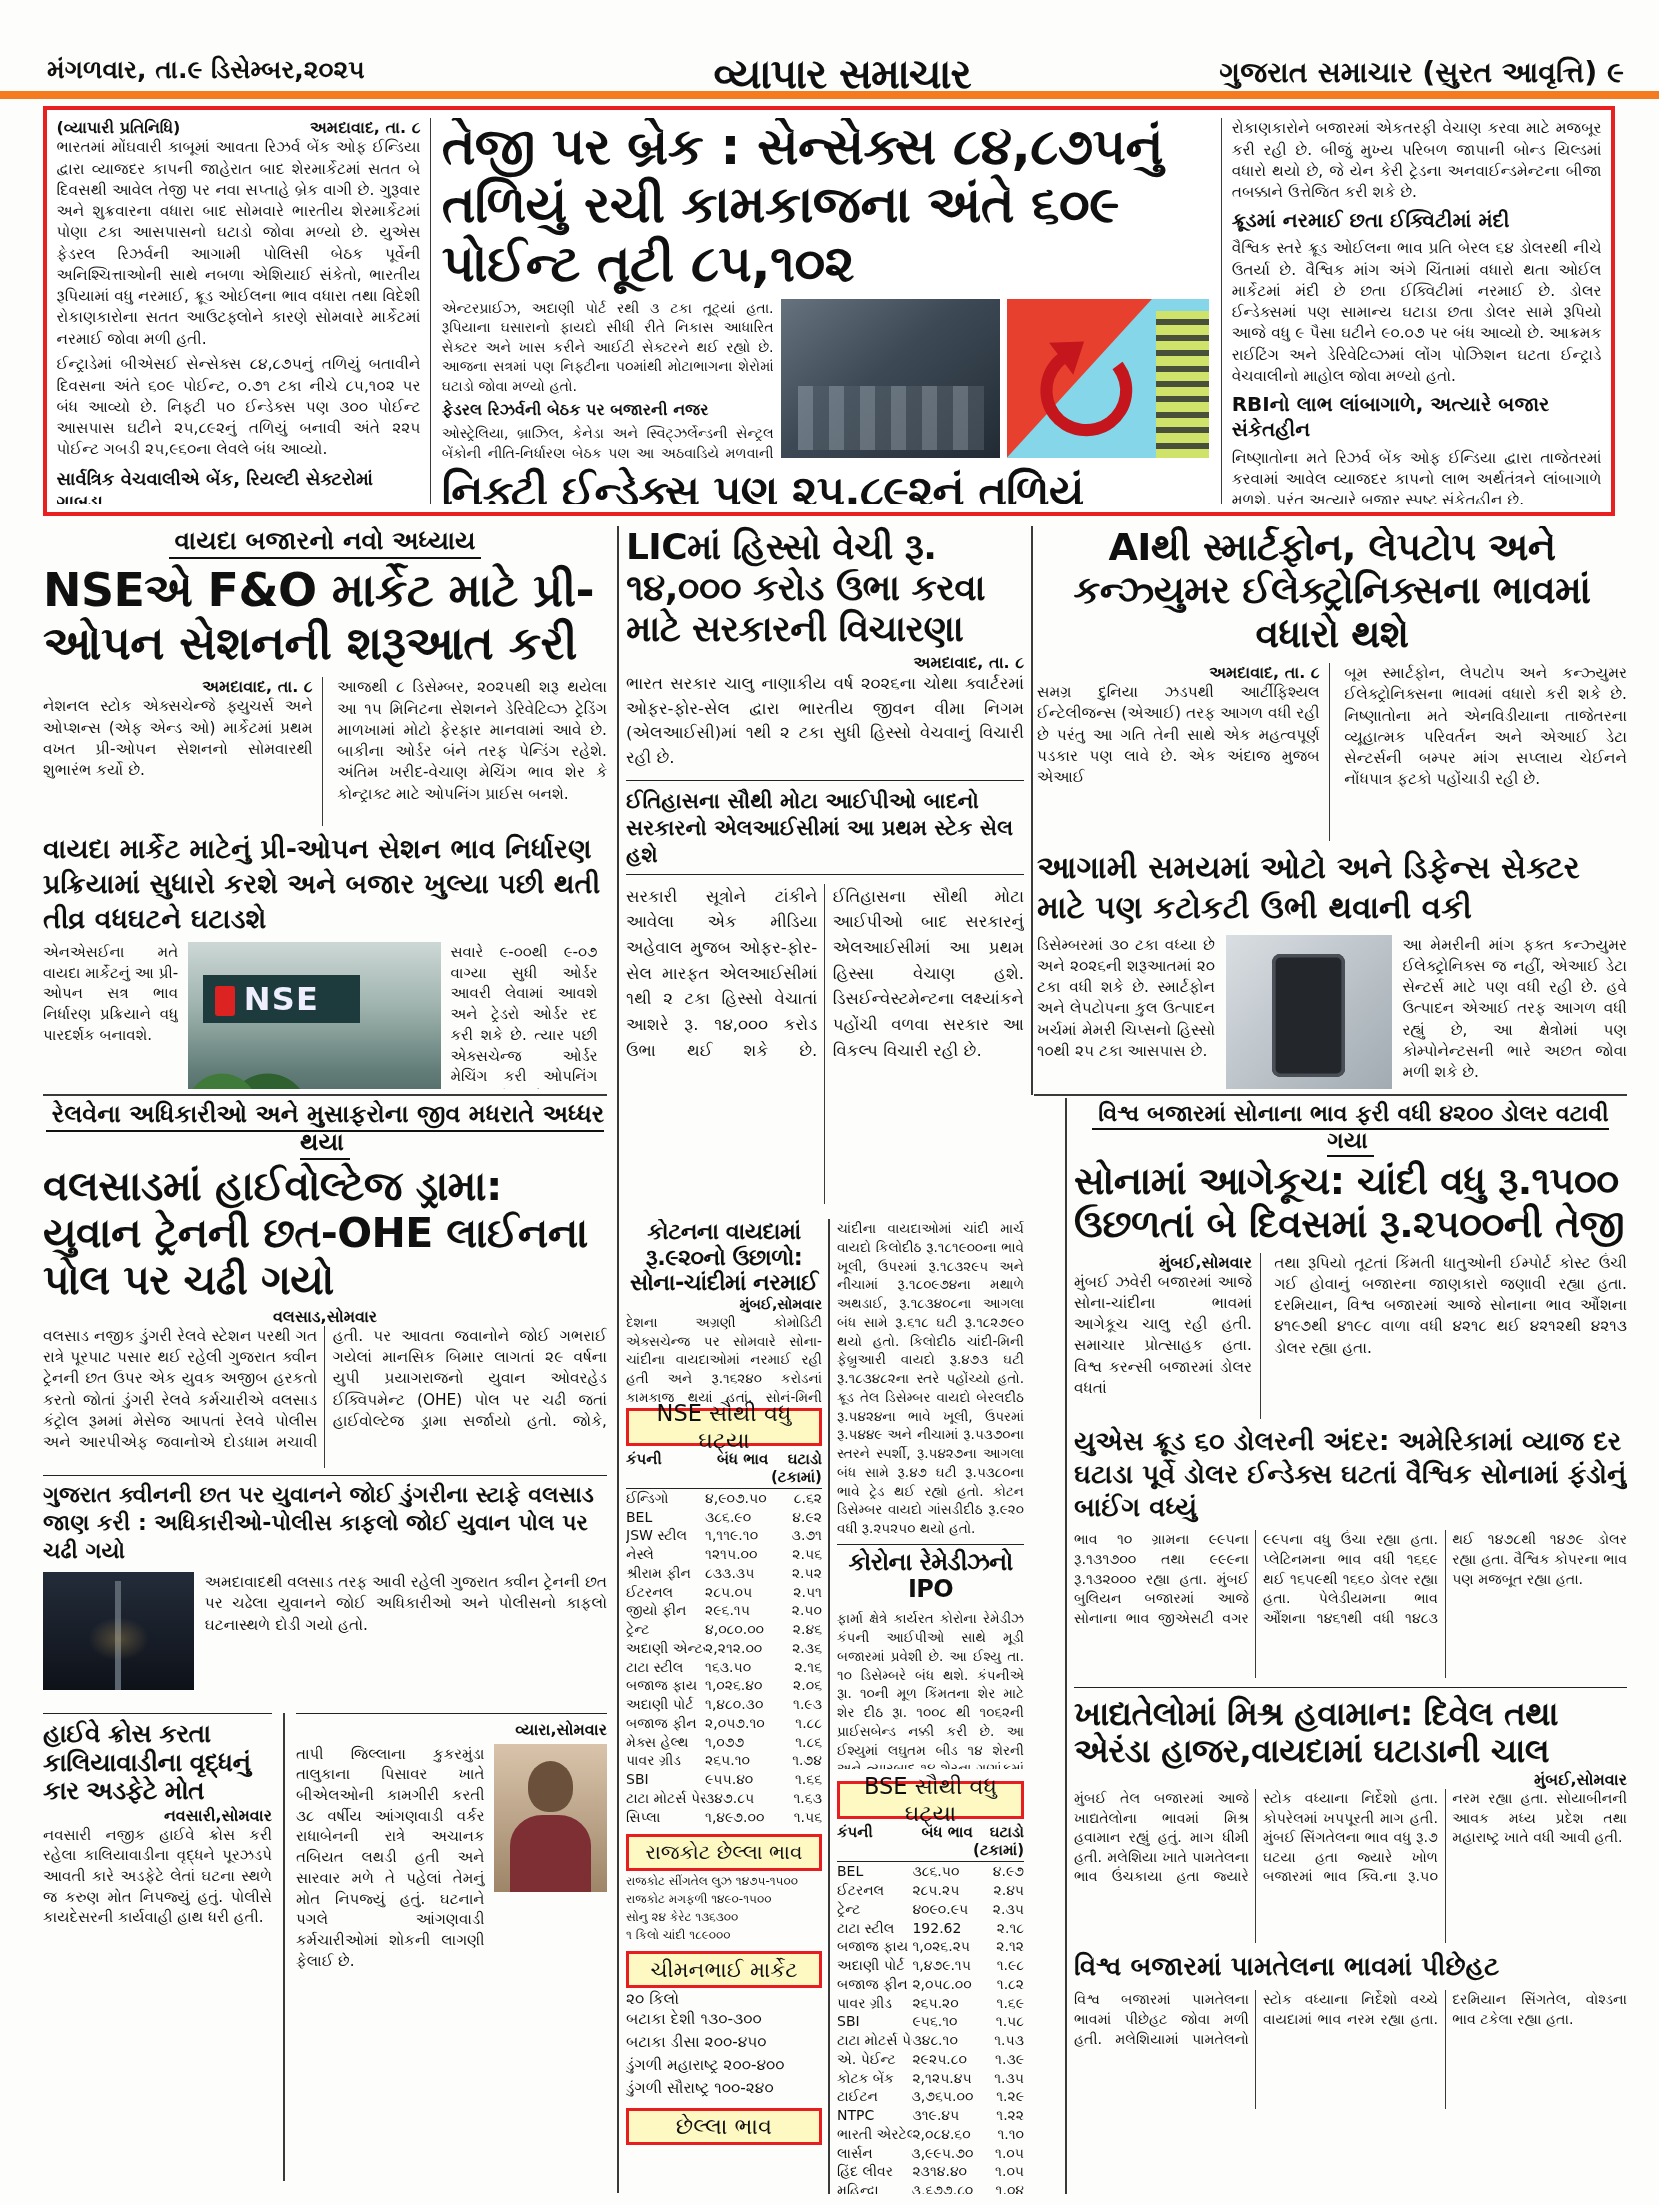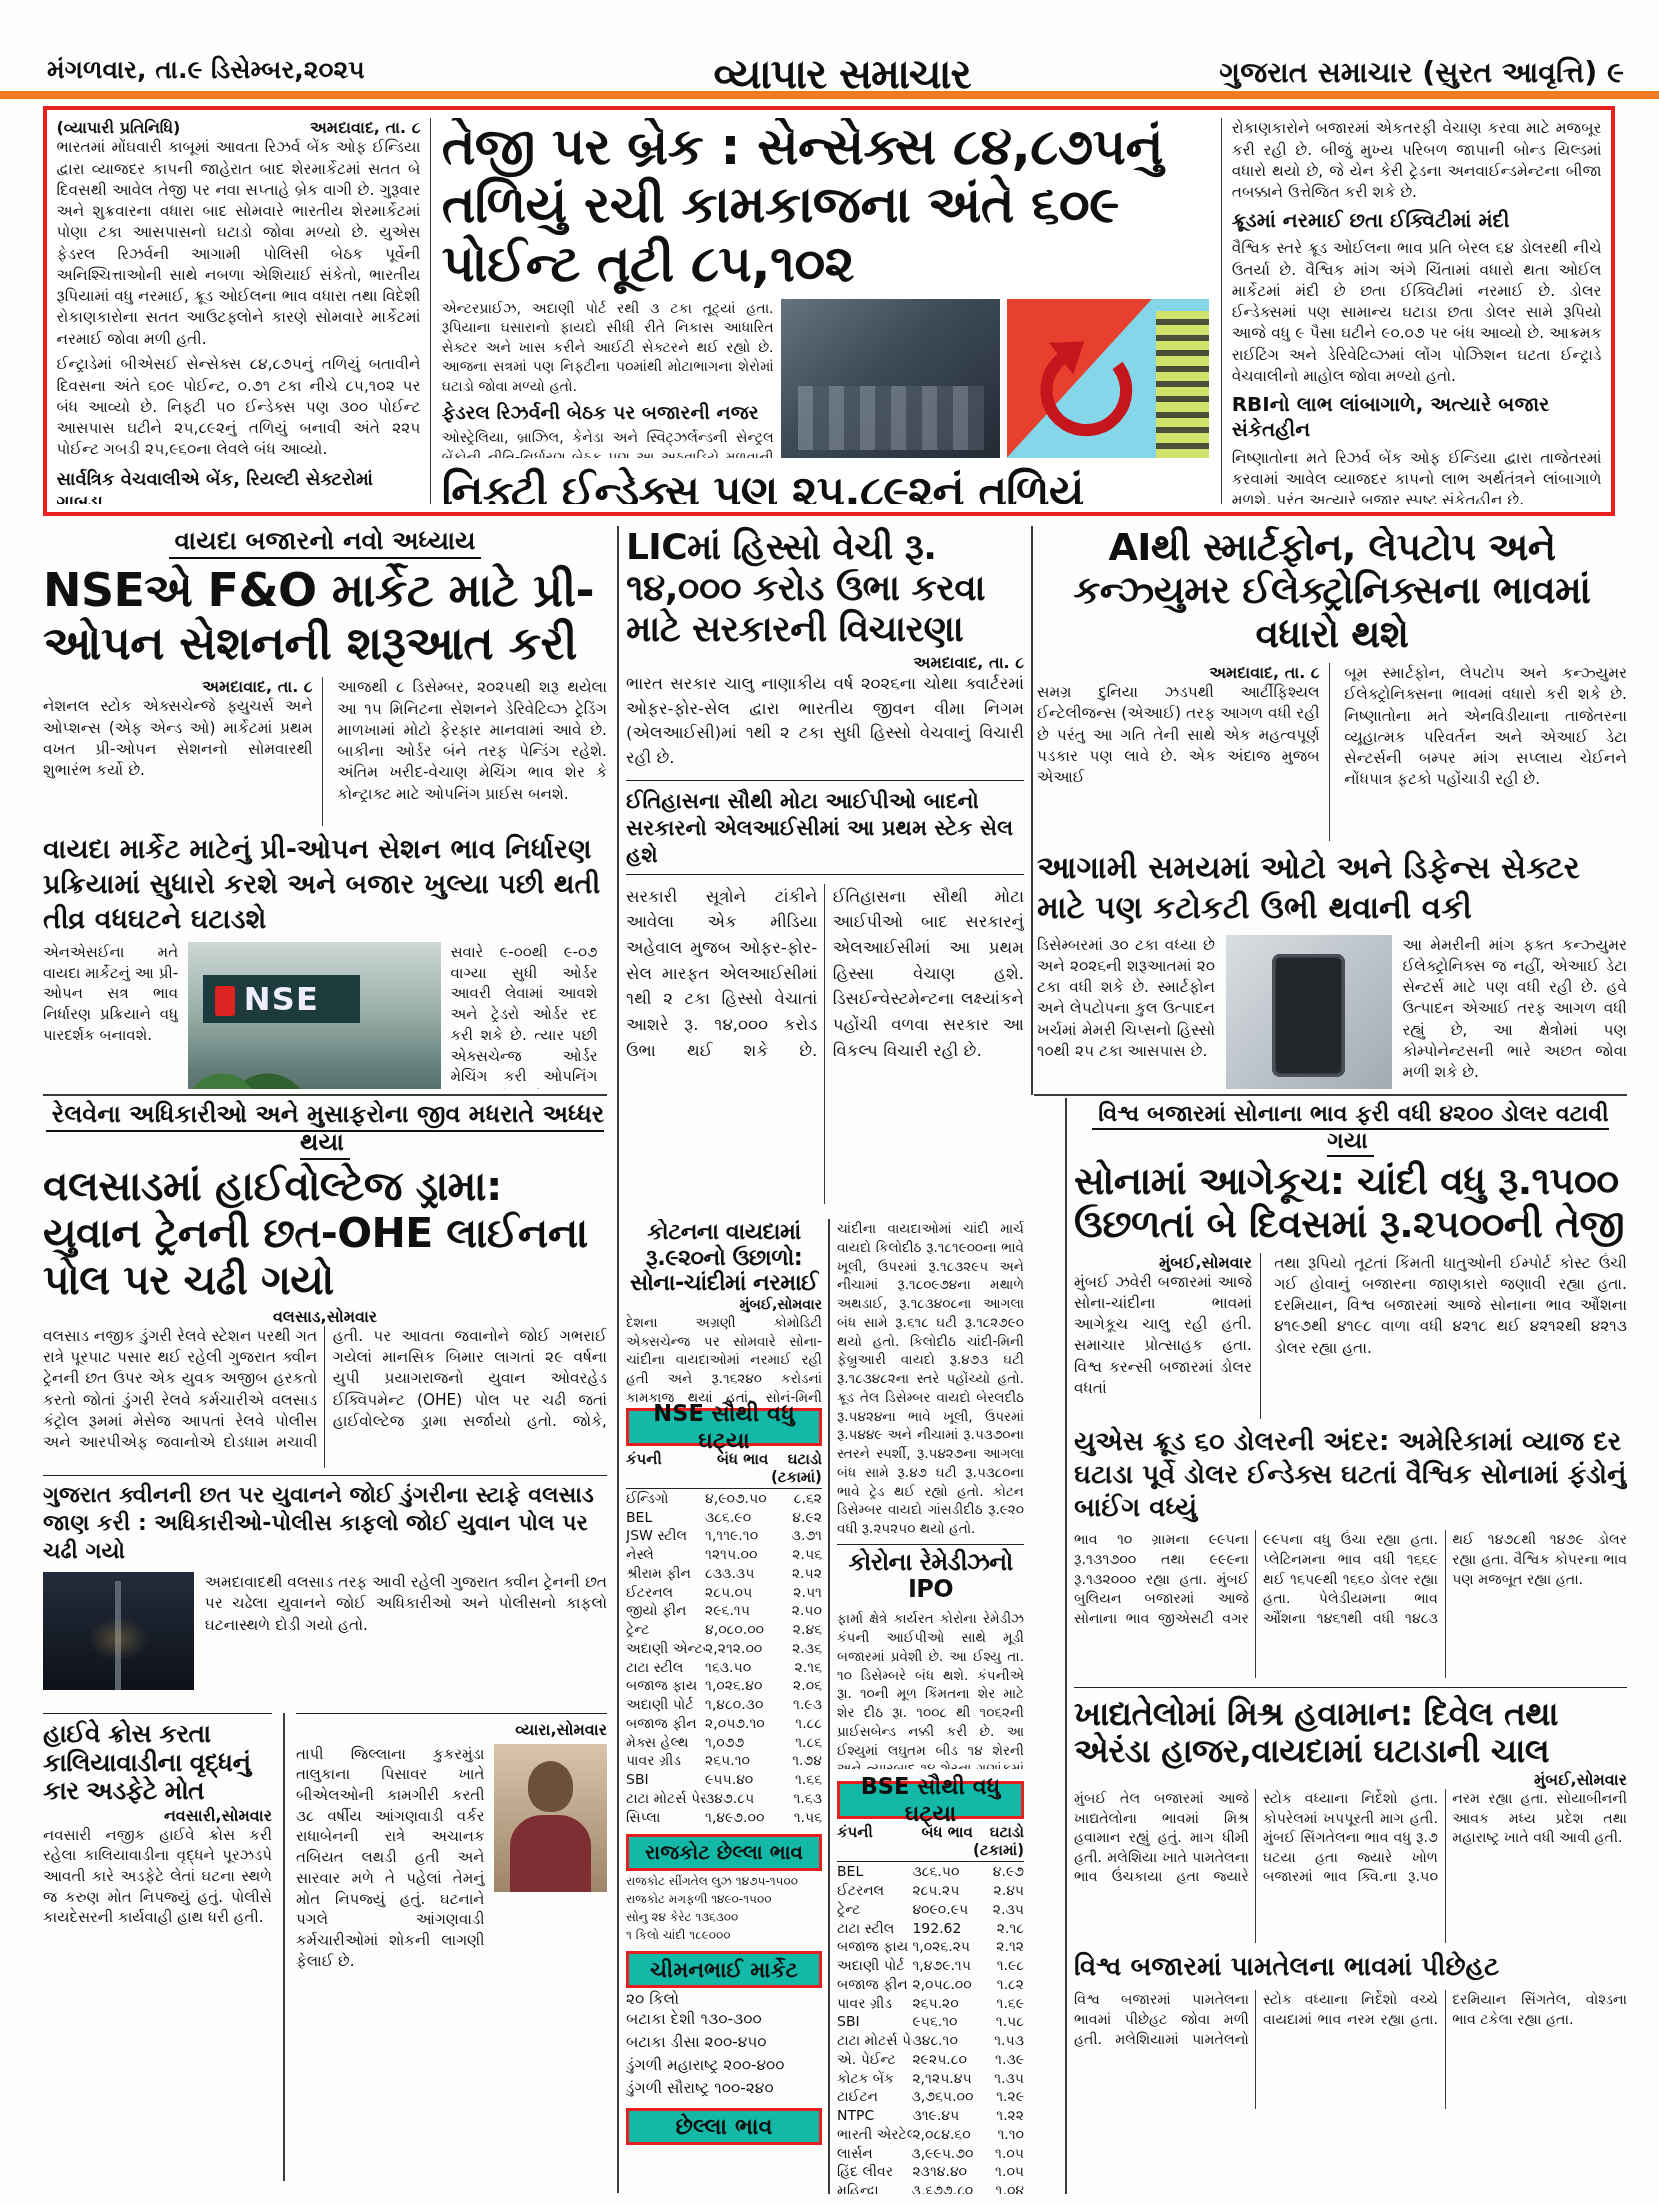--- a/index.html
+++ b/index.html
@@ -8,22 +8,22 @@
   .abs{position:absolute}
   .bt{text-align:justify;line-height:1.38;font-size:15.4px}
   .cols2{column-count:2;column-gap:15.4px;column-rule:1.2px solid #3a3a3a}
   .cols3{column-count:3;column-gap:14.2px;column-rule:1.2px solid #3a3a3a}
   .hl{font-weight:bold;line-height:1.14;letter-spacing:-0.6px}
   .kick{font-weight:bold;text-align:center}
   .kick span{border-bottom:2.4px solid #111;padding:0 6px 2.4px}
   .deck{font-weight:bold;text-align:left;line-height:1.28}
   .dl{font-weight:bold;text-align:right;font-size:16px}
   .byline{font-weight:bold;font-size:16px}
-  .redbox{border:3.6px solid #e71d1f;font-weight:bold;text-align:center;
-          display:flex;align-items:center;justify-content:center;background:#14b8a6}
+  .redbox{border:3.6px solid #e71d1f;font-weight:normal;text-align:center;
+          display:flex;align-items:center;justify-content:center;background:#fef9c3}
   .list{font-size:16px;line-height:1.5;font-weight:500}
   .tbl-h{display:flex;font-weight:bold;font-size:15px;border-bottom:1.8px solid #222;padding:3.6px 0 2.4px}
   .tbl-h .c{flex:1.25;text-align:left}.tbl-h .p{flex:1;text-align:right}.tbl-h .d{flex:.85;text-align:right}
   .trow{display:flex;font-size:14px;line-height:1.34}
   .trow .c{flex:1.25;text-align:left;white-space:nowrap;overflow:hidden}
   .trow .p{flex:1;text-align:left;white-space:nowrap}
   .trow .d{flex:.85;text-align:right;white-space:nowrap}
   .vline{background:#3a3a3a;width:1.8px}
   .hline{background:#3a3a3a;height:1.8px}
   .orange{background:#f47b20}
@@ -77,21 +77,21 @@
       <div class="bt" style="margin-top:4.7px">ઈન્ટ્રાડેમાં બીએસઈ સેન્સેક્સ ૮૪,૮૭૫નું તળિયું બતાવીને દિવસના અંતે ૬૦૯ પોઈન્ટ, ૦.૭૧ ટકા નીચે ૮૫,૧૦૨ પર બંધ આવ્યો છે. નિફ્ટી ૫૦ ઈન્ડેક્સ પણ ૩૦૦ પોઈન્ટ આસપાસ ઘટીને ૨૫,૮૯૨નું તળિયું બનાવી અંતે ૨૨૫ પોઈન્ટ ગબડી ૨૫,૯૬૦ના લેવલે બંધ આવ્યો.</div>
       <div class="deck" style="font-size:18px;margin:6px 0 2.4px">સાર્વત્રિક વેચવાલીએ બેંક, રિયલ્ટી સેક્ટરોમાં ગાબડા</div>
 
     </div>
 
     <div style="width:788px;padding:0 10.7px" class="clip">
       <div class="hl" style="font-size:51px">તેજી પર બ્રેક : સેન્સેક્સ ૮૪,૮૭૫નું તળિયું રચી કામકાજના અંતે ૬૦૯ પોઈન્ટ તૂટી ૮૫,૧૦૨</div>
       <div style="display:flex;gap:7.1px;height:159px;margin-top:6px">
         <div style="width:332px" class="clip">
           <div class="bt" style="font-size:14.2px">એન્ટરપ્રાઈઝ, અદાણી પોર્ટ રથી ૩ ટકા તૂટ્યાં હતા. રૂપિયાના ઘસારાનો ફાયદો સીધી રીતે નિકાસ આધારિત સેક્ટર અને ખાસ કરીને આઈટી સેક્ટરને થઈ રહ્યો છે. આજના સત્રમાં પણ નિફ્ટીના ૫૦માંથી મોટાભાગના શેરોમાં ઘટાડો જોવા મળ્યો હતો.</div>
-          <div class="deck" style="font-size:19px;margin:3.6px 0">ફેડરલ રિઝર્વની બેઠક પર બજારની નજર</div>
+          <div class="deck" style="font-size:16px;margin:3.6px 0">ફેડરલ રિઝર્વની બેઠક પર બજારની નજર</div>
           <div class="bt" style="font-size:14.2px">ઓસ્ટ્રેલિયા, બ્રાઝિલ, કેનેડા અને સ્વિટ્ઝર્લેન્ડની સેન્ટ્રલ બેંકોની નીતિ-નિર્ધારણ બેઠક પણ આ અઠવાડિયે મળવાની છે. જોકે ફેડ સિવાય અન્ય કોઈ દેશમાં વ્યાજદરમાં નોંધપાત્ર ફેરફારની કોઈ અપેક્ષા નથી. રૂપિયાનો સતત ઘસારો વિદેશી સંસ્થાગત</div>
         </div>
         <div class="ph ph-traders" style="width:219px;height:159px"></div>
         <div class="ph ph-crash" style="width:202px;height:159px">
           <div class="tri"></div>
             <div class="bldg"></div>
           <div class="arrow">⭮</div>
         </div>
       </div>
       <div class="hl" style="font-size:43px;margin-top:9.5px">નિફ્ટી ઈન્ડેક્સ પણ ૨૫,૮૯૨નું તળિયું બનાવી અંતે ૨૨૫ પોઈન્ટ ગબડી ૨૫,૯૬૦ : રોકાણકારોના રૂ. ૭ લાખ કરોડનું ધોવાણ</div>

